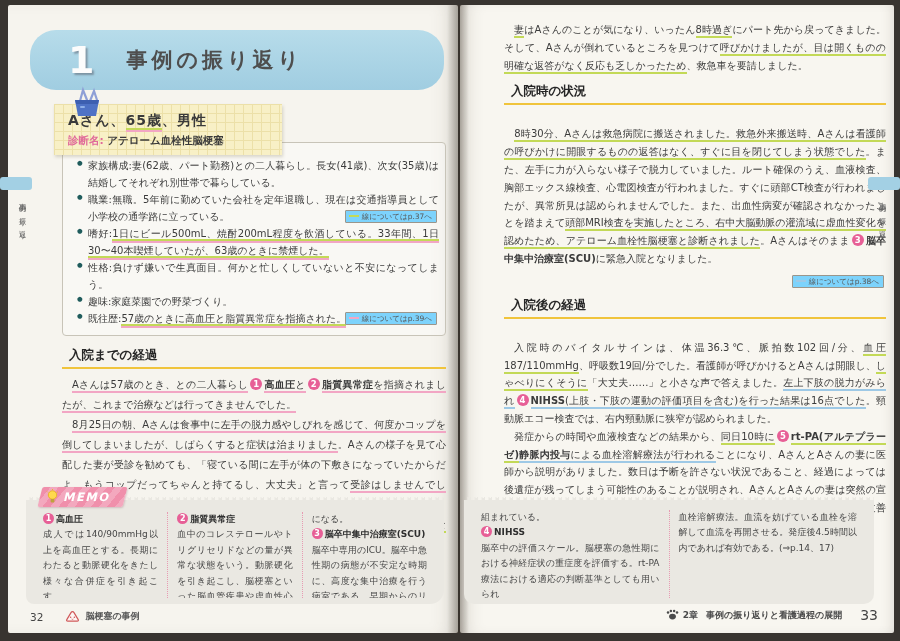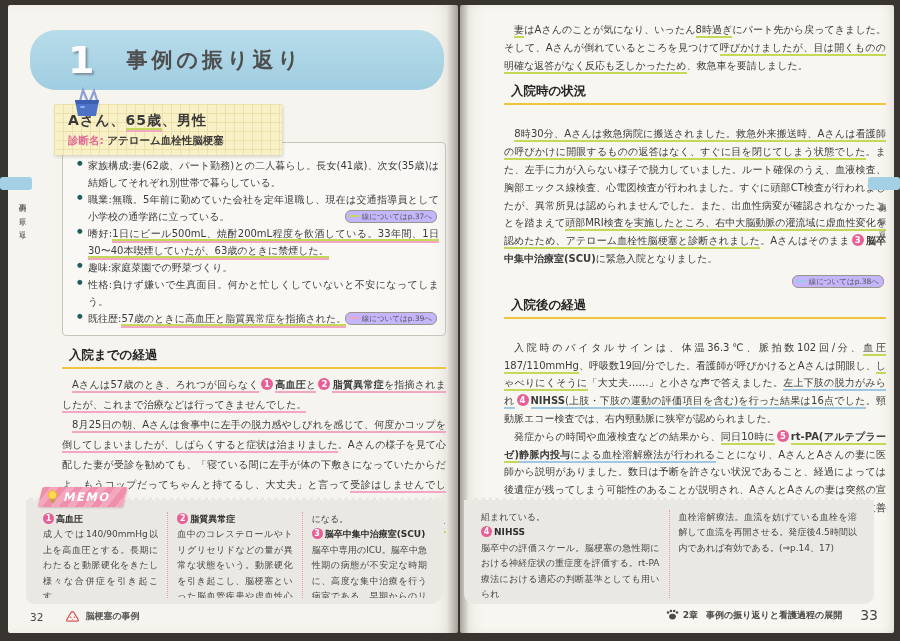--- a/index.html
+++ b/index.html
@@ -52,21 +52,21 @@
   .b{font-weight:bold;}
   .ug{border-bottom:2px solid #c3d957;padding-bottom:1px;}
   .up{border-bottom:2px solid #f2a6c4;padding-bottom:1px;}
   .ub{border-bottom:2px solid #9ec9e6;padding-bottom:1px;}
   .ugp{background:linear-gradient(#c3d957,#c3d957) left bottom/100% 2px repeat-x;
     padding-bottom:2px;border-bottom:2px solid #f2a6c4;}
   .num{display:inline-block;width:12px;height:12px;line-height:12px;border-radius:50%;
     background:#e75f96;color:#fff;font-size:8.5px;font-weight:bold;text-align:center;
     margin:0 2px;vertical-align:1px;text-indent:0;}
 
-  .tag{display:inline-block;border:1px solid #9a968c;background:#c4b5fd;border-radius:6px;
+  .tag{display:inline-block;border:1px solid #9a968c;background:#7dd3fc;border-radius:1px;
     font-size:7.5px;color:#555;padding:1px 4px 1px 3px;line-height:1.2;white-space:nowrap;}
   .dash{display:inline-block;width:10px;height:2px;vertical-align:2px;margin-right:3px;}
   .dash.g{background:#c3d957;} .dash.p{background:#f2a6c4;} .dash.b{background:#9ec9e6;}
   .tag-abs{position:absolute;right:2px;bottom:2px;}
   .tagline{text-align:right;margin:1px 2px 0 0;}
 
   
   .memo{position:absolute;bottom:29px;height:104px;background:#eae8e2;z-index:2;}
   .memo::before{content:"";position:absolute;left:0;right:0;top:-4px;height:5px;
     background:
@@ -129,31 +129,31 @@
     </div>
 
     <div class="lcol">
       <div class="profile-box">
         <ul>
           <li><span><span>家族構成:妻(62歳、パート勤務)との二人暮らし。長女(41歳)、次女(35歳)は結婚してそれぞれ別世帯で暮らしている。</span></span></li>
           <li><span><span>職業:無職。5年前に勤めていた会社を定年退職し、現在は交通指導員として小学校の通学路に立っている。</span></span>
             <span class="tag tag-abs"><i class="dash g"></i><span>線についてはp.37へ</span></span>
           </li>
           <li><span><span>嗜好:</span><span class="ugp">1日にビール500mL、焼酎200mL程度を飲酒している。33年間、1日30〜40本喫煙していたが、63歳のときに禁煙した。</span></span></li>
+          <li><span><span>性格:負けず嫌いで生真面目。何かと忙しくしていないと不安になってしまう。</span></span></li>
           <li><span><span>趣味:家庭菜園での野菜づくり。</span></span></li>
-          <li><span><span>性格:負けず嫌いで生真面目。何かと忙しくしていないと不安になってしまう。</span></span></li>
           <li><span><span>既往歴:</span><span class="ugp">57歳のときに高血圧と脂質異常症を指摘された。</span></span>
             <span class="tag tag-abs"><i class="dash p"></i><span>線についてはp.39へ</span></span>
           </li>
         </ul>
       </div>
 
       <div class="section">
         <h3 class="sec-h">入院までの経過</h3>
-        <p class="para ind"><span class="up">Aさんは57歳のとき、ろれつが回らなく</span><span class="num">1</span><span class="b up">高血圧</span><span class="up">と</span><span class="num">2</span><span class="b up">脂質異常症</span><span class="up">を指摘されましたが、これまで治療などは行ってきませんでした。</span></p>
+        <p class="para ind"><span class="up">Aさんは57歳のとき、との二人暮らし</span><span class="num">1</span><span class="b up">高血圧</span><span class="up">と</span><span class="num">2</span><span class="b up">脂質異常症</span><span class="up">を指摘されましたが、これまで治療などは行ってきませんでした。</span></p>
         <p class="para"><span>　</span><span class="up">8月25日の朝、Aさんは食事中に左手の脱力感やしびれを感じて、何度かコップを倒してしまいましたが、しばらくすると症状は治まりました</span><span>。Aさんの様子を見て心配した妻が受診を勧めても、「寝ている間に左手が体の下敷きになっていたからだよ。もうコップだってちゃんと持てるし、大丈夫」と言って</span><span class="up">受診はしませんでした</span><span>。</span></p>
         <p class="para ind"><span>2日後、</span><span class="ug">8月27日の朝7時</span><span>、パートに出かける妻を見送ったAさんは</span><span class="ug">ろれつが回らなく</span></p>
       </div>
     </div>
 
     <div class="memo memo-l">
       <div class="memo-label">
         <svg class="bulb" width="15" height="16" viewBox="0 0 15 16">
           <circle cx="7.5" cy="6" r="4.2" fill="#ffd94d" stroke="#e8b62a" stroke-width="1"></circle>
           <rect x="5.6" y="10" width="3.8" height="3.4" rx="1" fill="#bfa23c"></rect>

